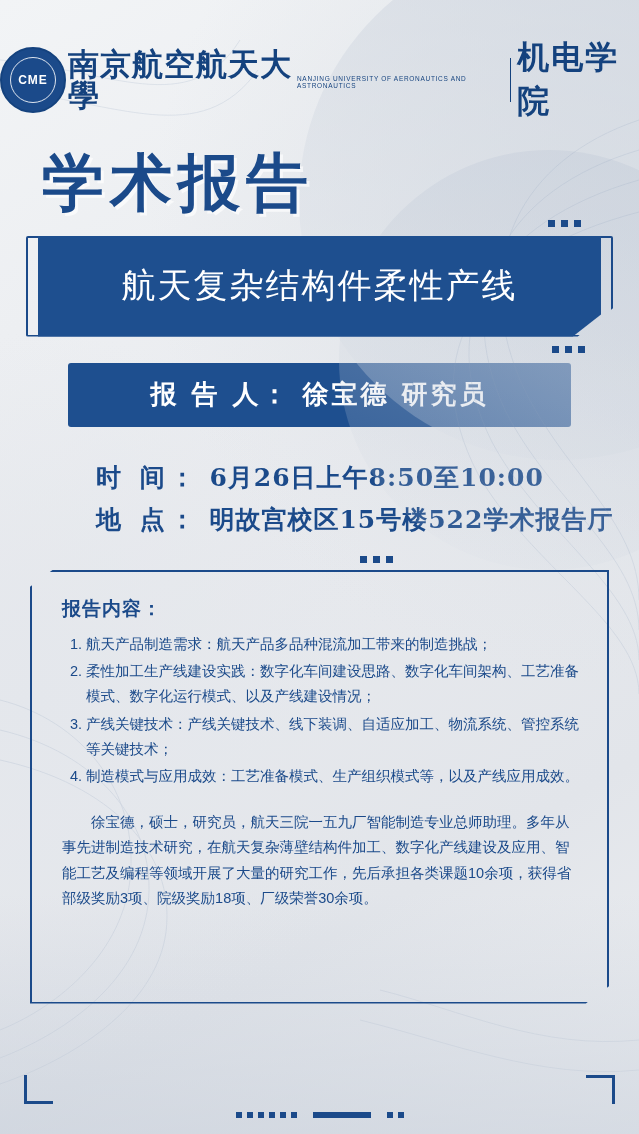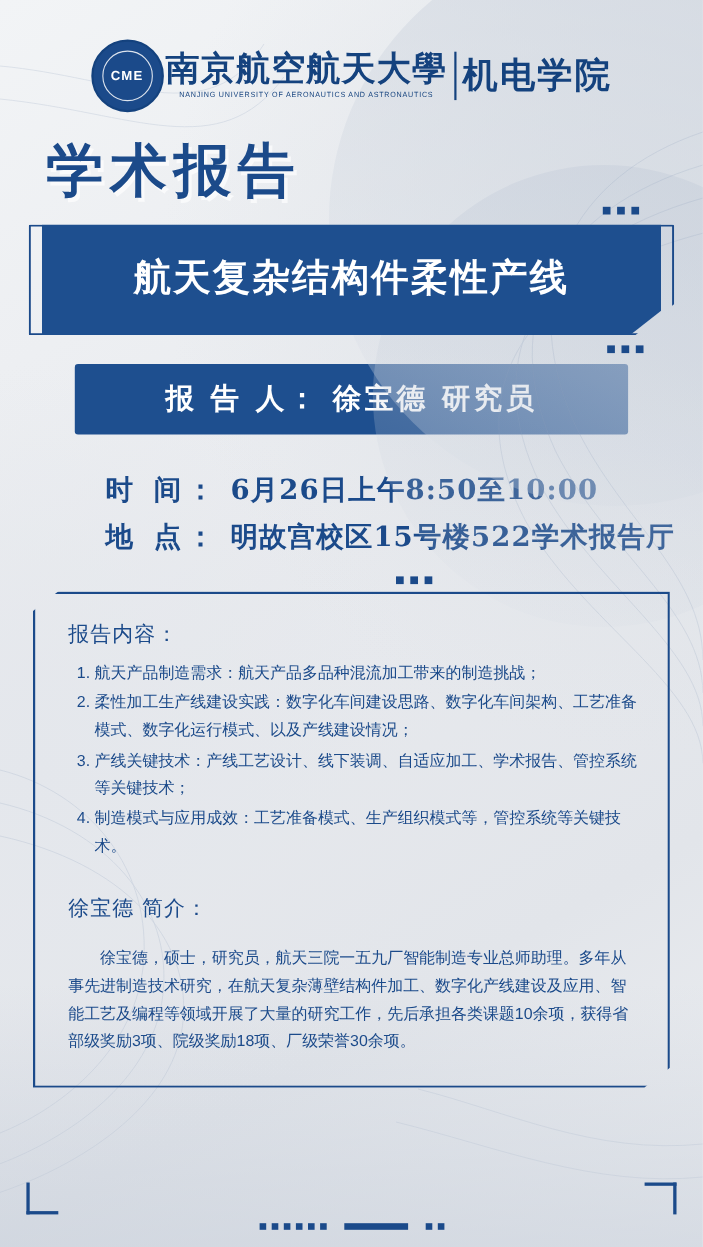--- a/index.html
+++ b/index.html
@@ -82,21 +82,21 @@
     border: 1px solid rgba(255,255,255,0.85);
     display: flex;
     align-items: center;
     justify-content: center;
     font-size: 12px;
     font-weight: bold;
     letter-spacing: 1px;
   }
   .uni-name {
     display: flex;
-    flex-direction: column;
+    flex-direction: row;
     align-items: center;
     line-height: 1;
   }
   .uni-name .cn {
     font-family: "DejaVu Serif", serif;
     font-size: 31px;
     font-weight: bold;
     color: #14427e;
     letter-spacing: 1px;
   }
@@ -119,21 +119,21 @@
     font-weight: bold;
     color: #14427e;
     letter-spacing: 2px;
   }
 
   
   .big-title {
     position: relative;
     margin: 28px 0 0 42px;
     font-family: "DejaVu Serif", serif;
-    font-size: 52px;
+    font-size: 62px;
     font-weight: bold;
     letter-spacing: 6px;
     color: #1b4a8a;
     text-shadow: 3px 3px 0 rgba(255,255,255,0.65);
     line-height: 1;
   }
 
   
   .topic-wrap {
     position: relative;
@@ -151,21 +151,21 @@
   }
   .topic-box {
     position: relative;
     margin: 12px;
     background: #1e4f8f;
     color: #fff;
     padding: 28px 20px 30px 20px;
     text-align: center;
     font-family: "DejaVu Serif", serif;
     font-size: 34px;
-    font-weight: bold;
+    font-weight: normal;
     line-height: 1.25;
     letter-spacing: 2px;
     clip-path: polygon(0 0, 100% 0, 100% 78%, 95% 100%, 0 100%);
   }
   .topic-line2 { display: block; }
 
   .dots-row {
     position: absolute;
     display: flex;
     gap: 6px;
@@ -215,27 +215,27 @@
   .content-frame {
     position: absolute;
     inset: 0;
     border: 2px solid #1b4a8a;
     clip-path: polygon(4% 0, 100% 0, 100% 96%, 96% 100%, 0 100%, 0 4%);
   }
   .content-inner { position: relative; }
   .sec-title {
     font-family: "DejaVu Serif", serif;
     font-size: 19px;
-    font-weight: normal;
+    font-weight: bold;
     color: #1b4a8a;
     margin-bottom: 10px;
     letter-spacing: 1px;
   }
   ol.points {
-    margin: 0 0 30px 0;
+    margin: 0 0 18px 0;
     padding-left: 24px;
     color: #1b4a8a;
     font-size: 14.5px;
     line-height: 1.75;
   }
   ol.points li { margin-bottom: 2px; }
   .bio {
     color: #1b4a8a;
     font-size: 14.5px;
     line-height: 1.75;
@@ -353,24 +353,23 @@
     <div class="dots-row dots-botleft" style="top:-14px; left:330px; bottom:auto;">
       <span></span>
         <span></span>
         <span></span>
     </div>
     <div class="content-inner">
       <div class="sec-title">报告内容：</div>
       <ol class="points">
         <li>航天产品制造需求：航天产品多品种混流加工带来的制造挑战；</li>
         <li>柔性加工生产线建设实践：数字化车间建设思路、数字化车间架构、工艺准备模式、数字化运行模式、以及产线建设情况；</li>
-        <li>产线关键技术：产线工艺设计、线下装调、自适应加工、学术报告、管控系统等关键技术；</li>
-        <li>制造模式与应用成效：工艺准备模式、生产组织模式等，管控系统等关键技术。</li>
+        <li>产线关键技术：产线关键技术、线下装调、自适应加工、物流系统、管控系统等关键技术；</li>
+        <li>制造模式与应用成效：工艺准备模式、生产组织模式等，以及产线应用成效。</li>
       </ol>
-      <div class="sec-title sec-title-bio">徐宝德 简介：</div>
       <p class="bio">徐宝德，硕士，研究员，航天三院一五九厂智能制造专业总师助理。多年从事先进制造技术研究，在航天复杂薄壁结构件加工、数字化产线建设及应用、智能工艺及编程等领域开展了大量的研究工作，先后承担各类课题10余项，获得省部级奖励3项、院级奖励18项、厂级荣誉30余项。</p>
     </div>
   </div>
 
   <div class="corner-l"></div>
   <div class="corner-r"></div>
   <div class="bottom-orn">
     <div class="orn-dots">
       <span></span>
         <span></span>

